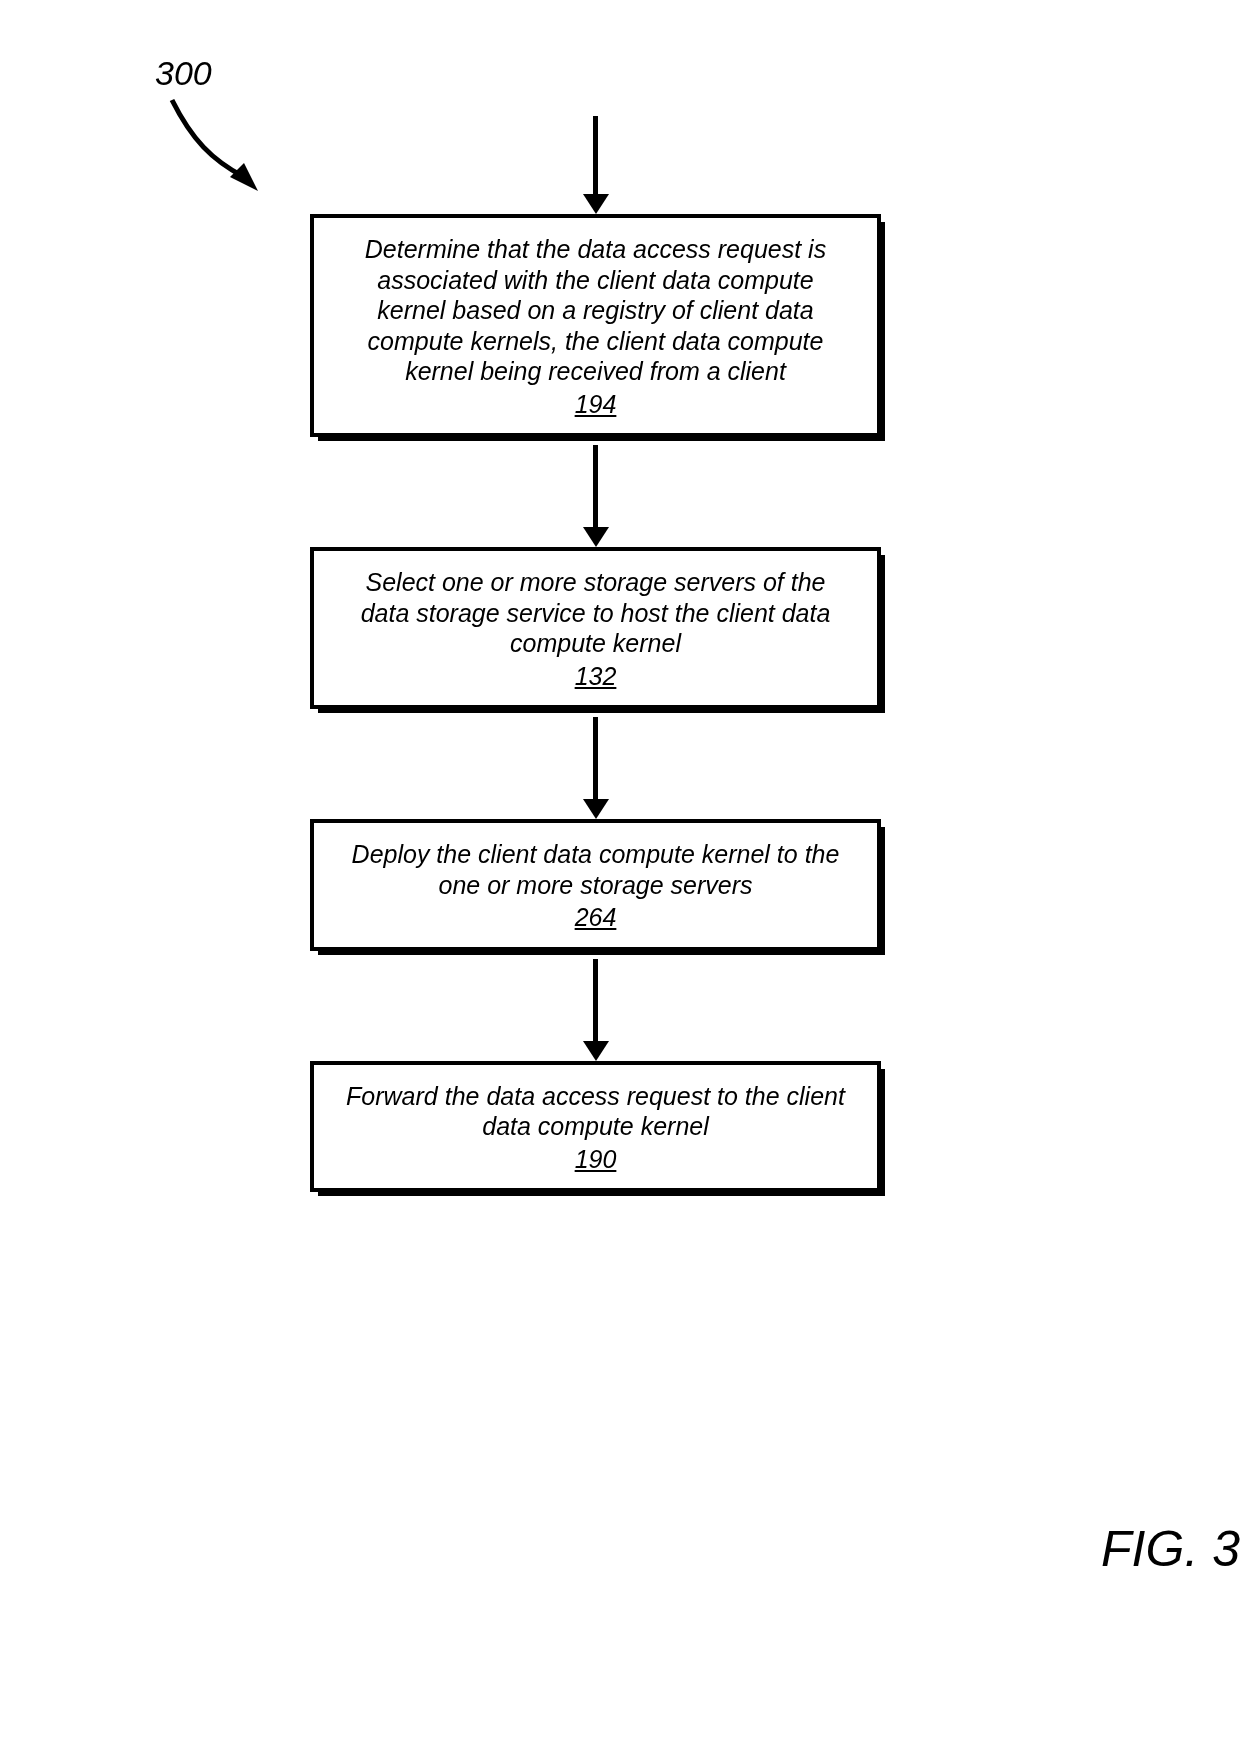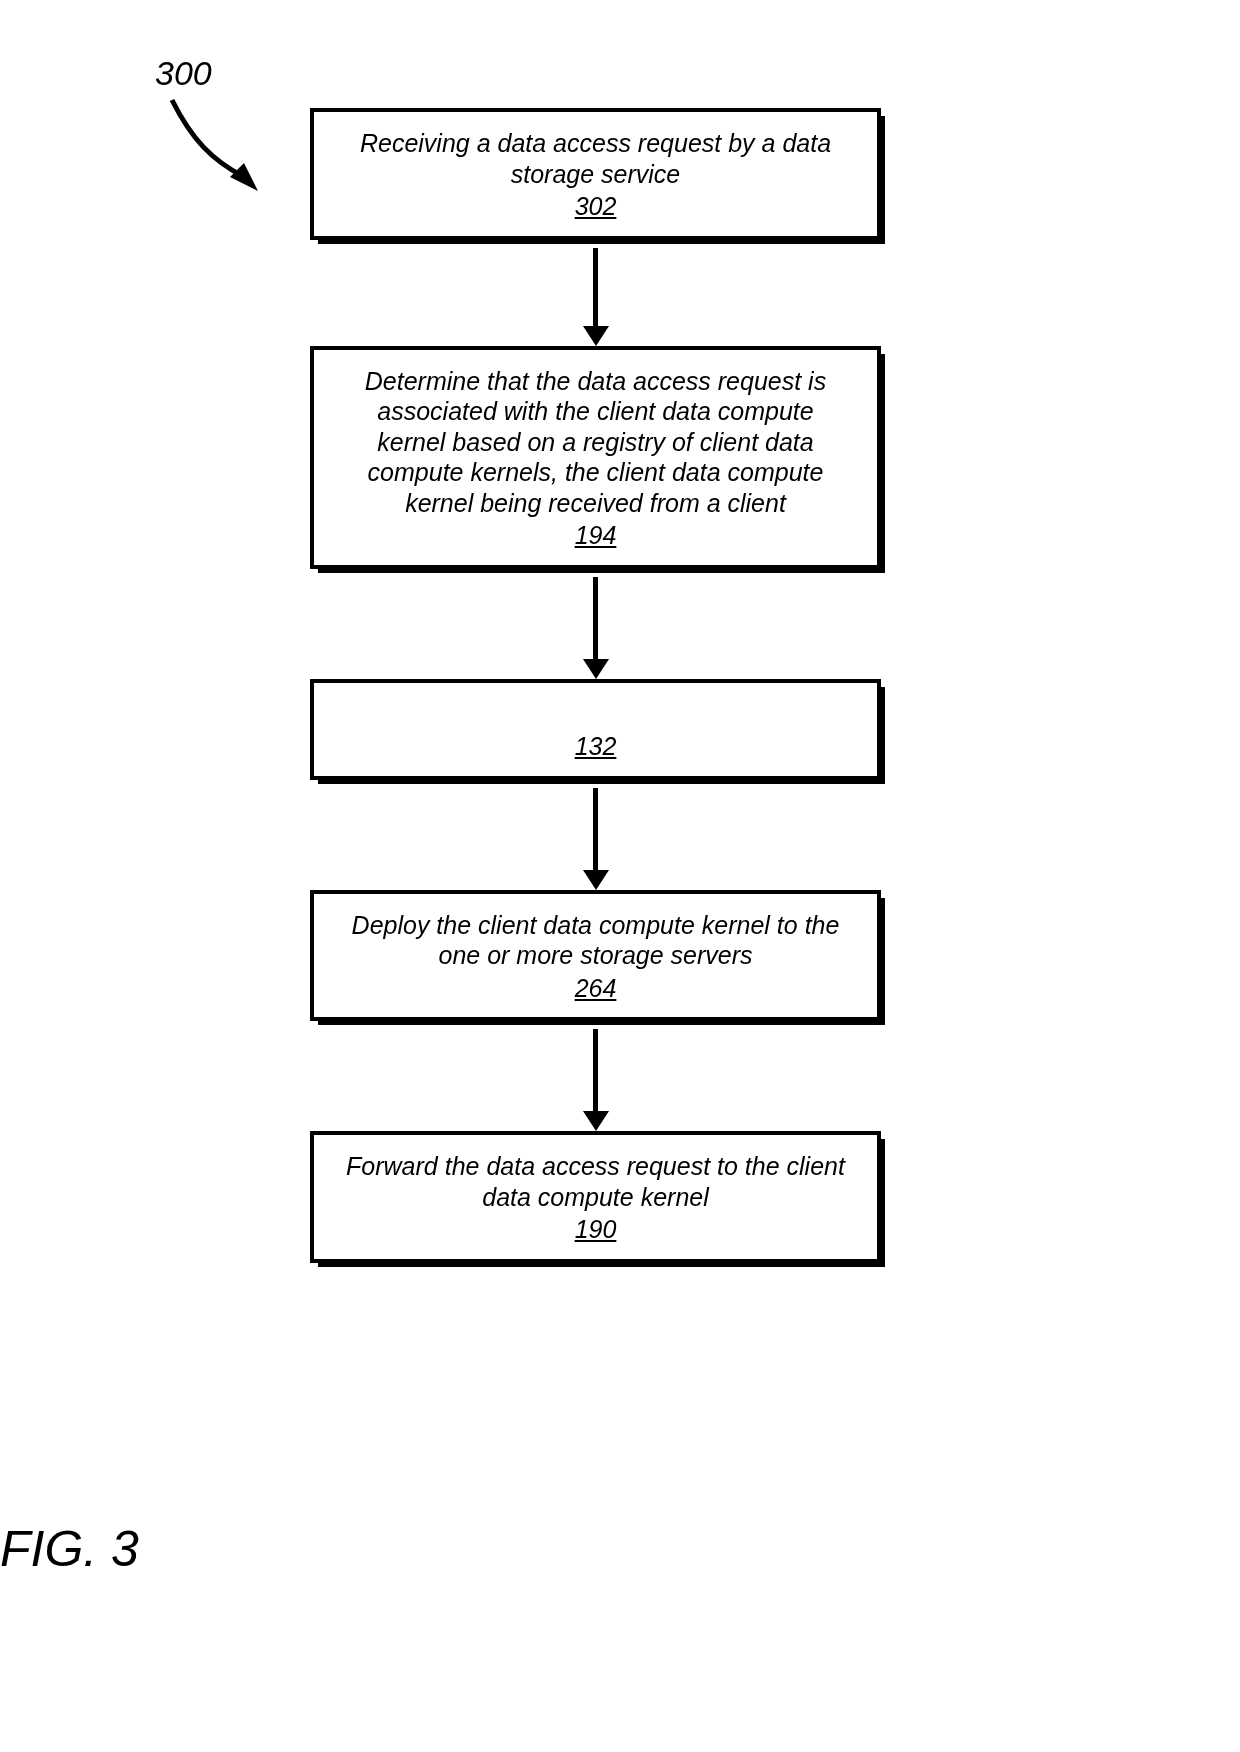--- a/index.html
+++ b/index.html
@@ -80,58 +80,54 @@
     .connector .head {
       width: 0; height: 0;
       border-left: 13px solid transparent;
       border-right: 13px solid transparent;
       border-top: 20px solid #000;
     }
     .figcap {
       position: absolute;
       left: 0; right: 0;
       top: 1520px;
-      text-align: left;
+      text-align: right;
       font-size: 50px;
       font-style: italic;
       font-family: Arial, Helvetica, sans-serif;
     }
   </style>
 </head>
 <body>
 
 <div class="ref-label">300</div>
 
 <svg class="curved-arrow" width="110" height="100" viewBox="0 0 110 100">
   <path d="M 10 5 C 30 45, 50 65, 82 82" stroke="#000" stroke-width="5" fill="none"></path>
   <polygon points="96,96 68,82 82,68" fill="#000"></polygon>
 </svg>
 
 <div class="flow">
 
-  <div class="box">
-    <span>Receiving a data access request by a data storage service</span><br>
-    <span class="step-num">302</span>
-  </div>
   <div class="connector">
     <div class="shaft" style="height:78px"></div>
     <div class="head"></div>
   </div>
 
   <div class="box">
     <span>Determine that the data access request is associated with the client data compute kernel based on a registry of client data compute kernels, the client data compute kernel being received from a client</span><br>
     <span class="step-num">194</span>
   </div>
   <div class="connector">
     <div class="shaft" style="height:82px"></div>
     <div class="head"></div>
   </div>
 
   <div class="box">
-    <br>
+    <span>Select one or more storage servers of the data storage service to host the client data compute kernel</span><br>
     <span class="step-num">132</span>
   </div>
   <div class="connector">
     <div class="shaft" style="height:82px"></div>
     <div class="head"></div>
   </div>
 
   <div class="box">
     <span>Deploy the client data compute kernel to the one or more storage servers</span><br>
     <span class="step-num">264</span>

